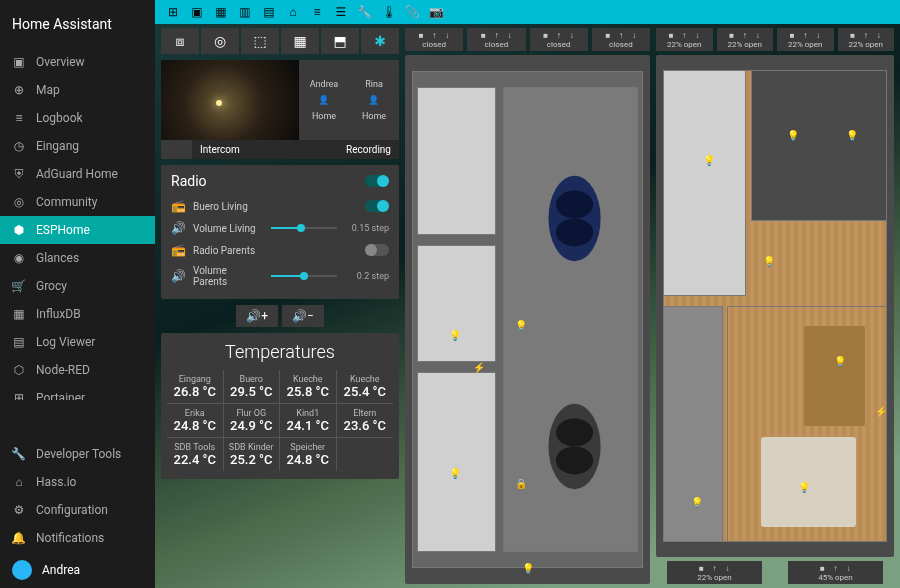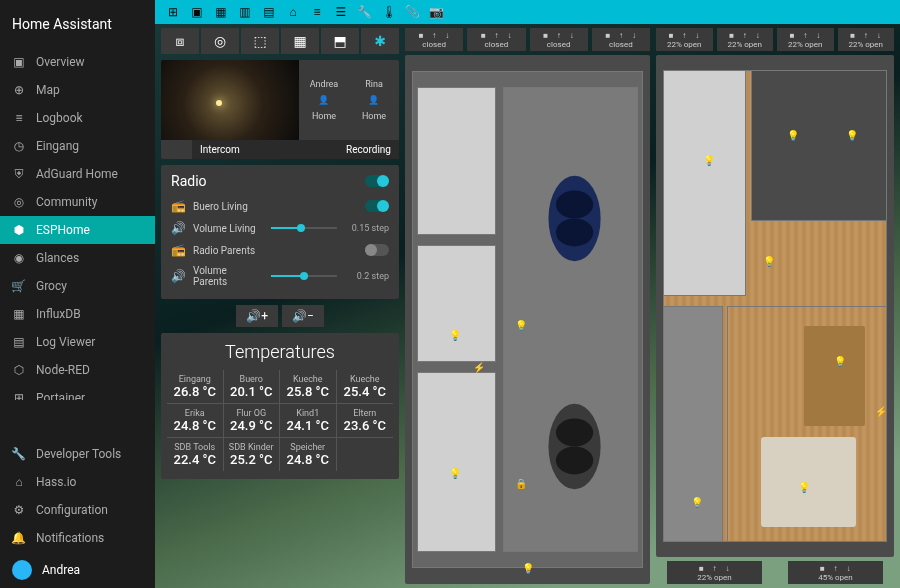--- a/index.html
+++ b/index.html
@@ -236,21 +236,21 @@
         </div>
         <div class="temp-card">
           <div class="temp-title">Temperatures</div>
           <div class="temp-grid" id="temp-grid">
               <div class="temp-cell">
                 <div class="temp-name">Eingang</div>
                 <div class="temp-val">26.8 °C</div>
               </div>
               <div class="temp-cell">
                 <div class="temp-name">Buero</div>
-                <div class="temp-val">20.1 °C</div>
+                <div class="temp-val">29.5 °C</div>
               </div>
               <div class="temp-cell">
                 <div class="temp-name">Kueche</div>
                 <div class="temp-val">25.8 °C</div>
               </div>
               <div class="temp-cell">
                 <div class="temp-name">Kueche</div>
                 <div class="temp-val">25.4 °C</div>
               </div>
               <div class="temp-cell">

